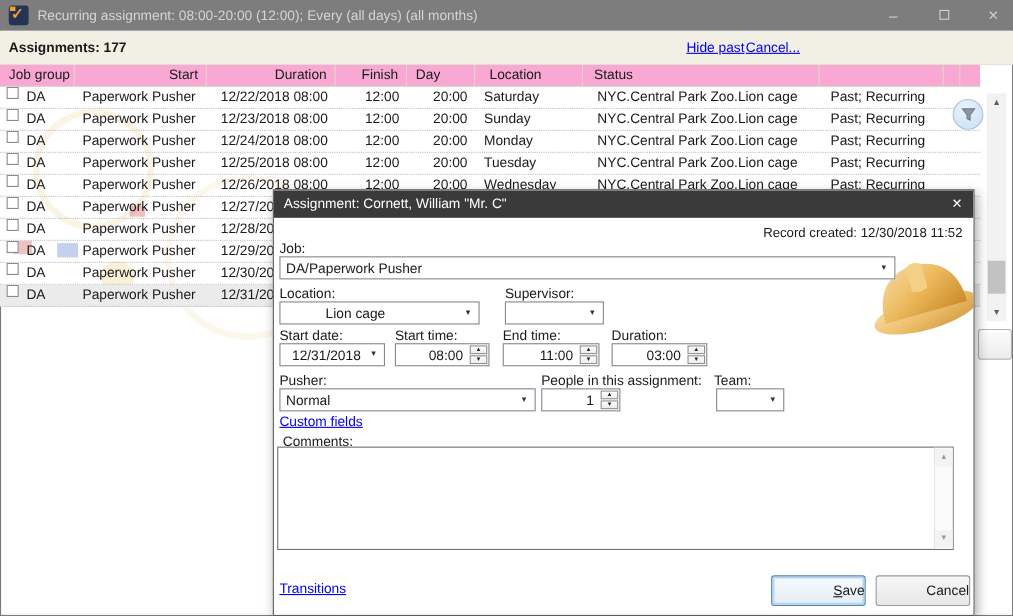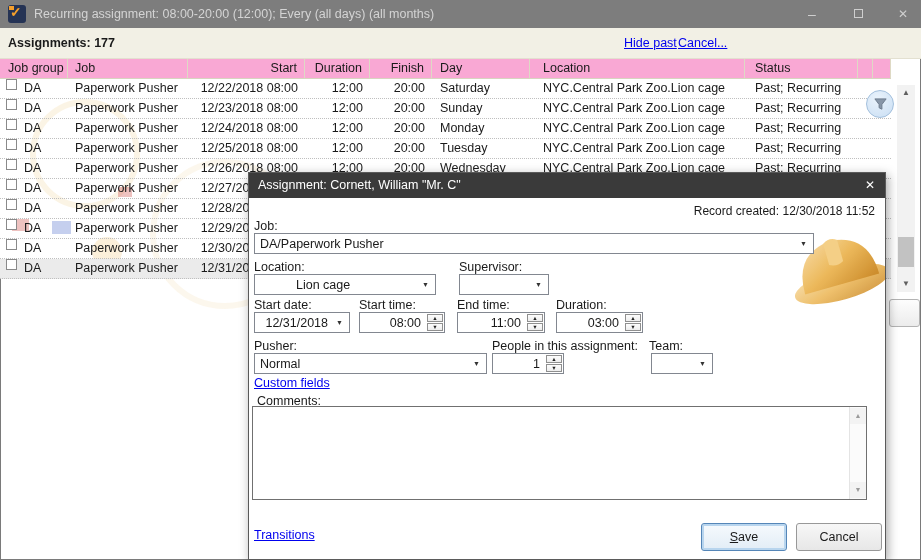--- a/index.html
+++ b/index.html
@@ -81,21 +81,21 @@
   .combo .arr { position:absolute; right:2px; top:1px; bottom:1px; width:15px; display:flex; align-items:center; justify-content:center; font-size:7px; color:#333; }
   .spin .val { position:absolute; left:5px; right:23px; top:1px; line-height:18px; text-align:right; white-space:nowrap; }
   .spin .btns { position:absolute; right:1px; top:1px; bottom:1px; width:16px; display:flex; flex-direction:column; gap:1px; }
   .spin .sb { flex:1; border:1px solid #8f8f8f; background:linear-gradient(#fdfdfd,#ededed); font-size:5.5px; color:#222; display:flex; align-items:center; justify-content:center; cursor:pointer; }
 
   .comments-box { position:absolute; left:3px; top:208px; width:615px; height:94px; border:1px solid #707070; background:#fff; z-index:2; }
   .cm-scroll { position:absolute; right:0; top:0; bottom:0; width:17px; background:#fbfbfb; border-left:1px solid #e4e4e4; }
   .cm-btn { position:absolute; left:0; width:16px; height:16px; font-size:7px; color:#9a9a9a; text-align:center; line-height:16px; background:#f3f3f3; cursor:pointer; }
   .cm-up { top:1px; } .cm-dn { bottom:1px; }
 
-  .btn { position:absolute; top:325px; width:86px; height:28px; text-align:center; line-height:26px; border-radius:3px; cursor:pointer; z-index:2; }
+  .btn { position:absolute; top:325px; width:86px; height:28px; text-align:right; line-height:26px; border-radius:3px; cursor:pointer; z-index:2; }
   .btn-save { left:452px; background:linear-gradient(#f6fafd,#e2edf6); border:1px solid #5586b8; box-shadow:inset 0 0 0 2px #b8d5ee; }
   .btn-cancel { left:547px; background:linear-gradient(#f7f7f7,#e7e7e7); border:1px solid #989898; }
   .mnemonic { display:inline-block; }
   .mnemonic::first-letter { text-decoration:underline; }
 </style>
 </head>
 <body>
 
 <div class="window">
 
@@ -111,21 +111,20 @@
   </div>
 
   <div class="toolbar">
     <div class="assign-count">Assignments: 177</div>
     <div class="tb-link hide-past">Hide past</div>
     <div class="tb-link cancel">Cancel...</div>
   </div>
 
   <div class="tbl-header grid-cols">
     <div class="pl8">Job group</div>
-    <div class="pl7">Job</div>
     <div class="r">Start</div>
     <div class="r">Duration</div>
     <div class="r">Finish</div>
     <div class="pl8">Day</div>
     <div class="pl13">Location</div>
     <div class="pl10">Status</div>
     <div></div>
     <div></div>
   </div>
 

